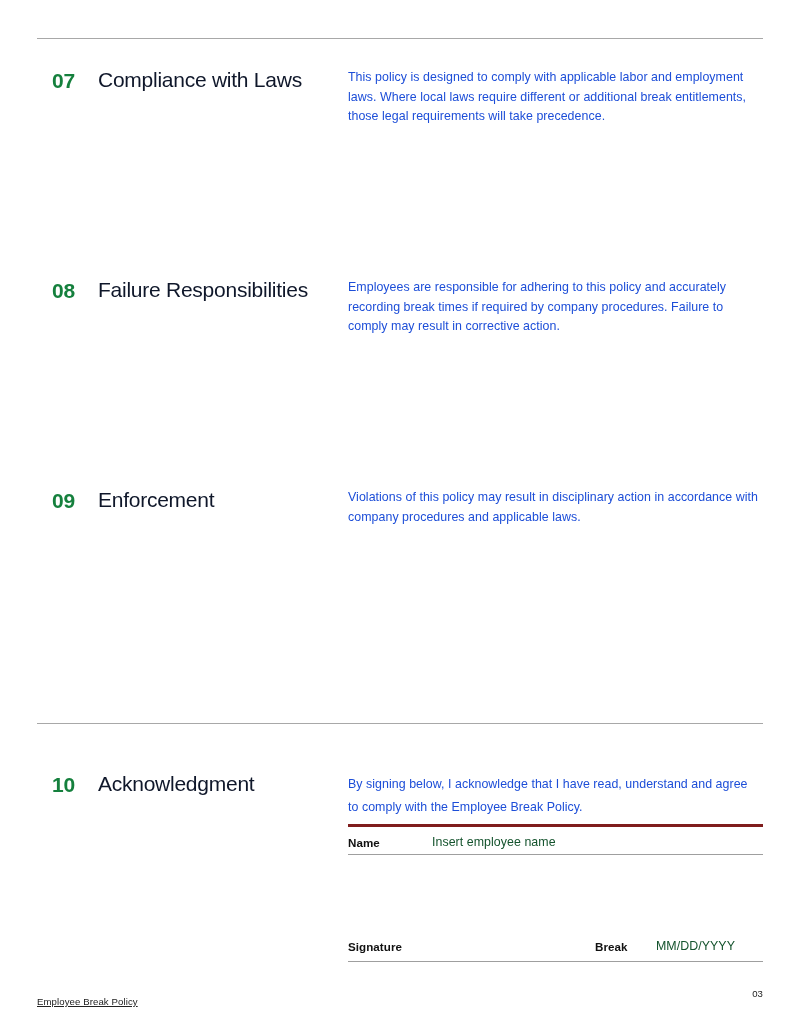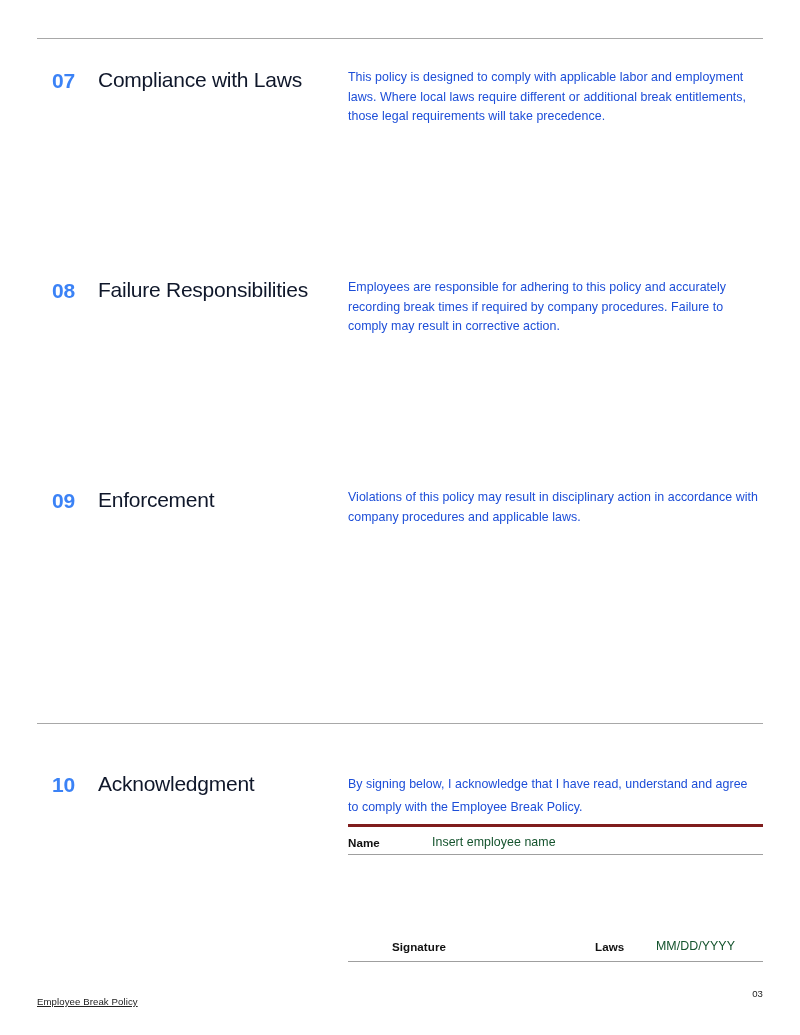--- a/index.html
+++ b/index.html
@@ -51,21 +51,21 @@
   }
 
   .sec-num {
     position: absolute;
     left: 15px;
     top: 0;
     font-size: 21px;
     font-weight: 700;
     letter-spacing: -0.01em;
     line-height: 30px;
-    color: #3b82f6;
+    color: #15803d;
   }
 
   .sec-title {
     position: absolute;
     left: 61px;
     top: -1px;
     width: 240px;
     font-size: 21px;
     font-weight: 400;
     line-height: 29px;
@@ -120,21 +120,21 @@
     position: absolute;
     font-size: 12.4px;
     font-weight: 400;
     color: #14532d;
     letter-spacing: 0.004em;
   }
 
   .field-name .f-label { left: 0;   top: 9px; }
   .field-name .f-value { left: 84px; top: 8px; }
 
-  .field-sign .f-label.sig  { left: 0;   top: 47px; margin-left: 44px; }
+  .field-sign .f-label.sig  { left: 0;   top: 47px; }
   .field-sign .f-label.date { left: 247px; top: 47px; }
   .field-sign .f-value.date { left: 308px; top: 46px; }
 
   
   .footer {
     position: absolute;
     left: 37px;
     right: 37px;
     top: 988px;
     height: 14px;
@@ -200,21 +200,21 @@
 
   <div class="form">
 
     <div class="field field-name">
       <span class="f-label">Name</span>
       <span class="f-value">Insert employee name</span>
     </div>
 
     <div class="field field-sign">
       <span class="f-label sig">Signature</span>
-      <span class="f-label date">Laws</span>
+      <span class="f-label date">Break</span>
       <span class="f-value date">MM/DD/YYYY</span>
     </div>
 
   </div>
 
   <div class="footer">
     <span class="footer-left">Employee Break Policy</span>
     <span class="footer-right">03</span>
   </div>
 

